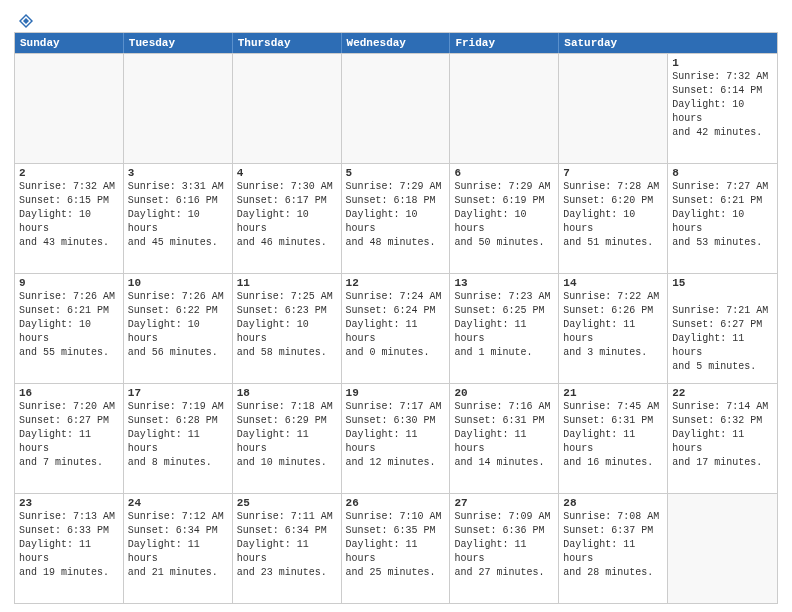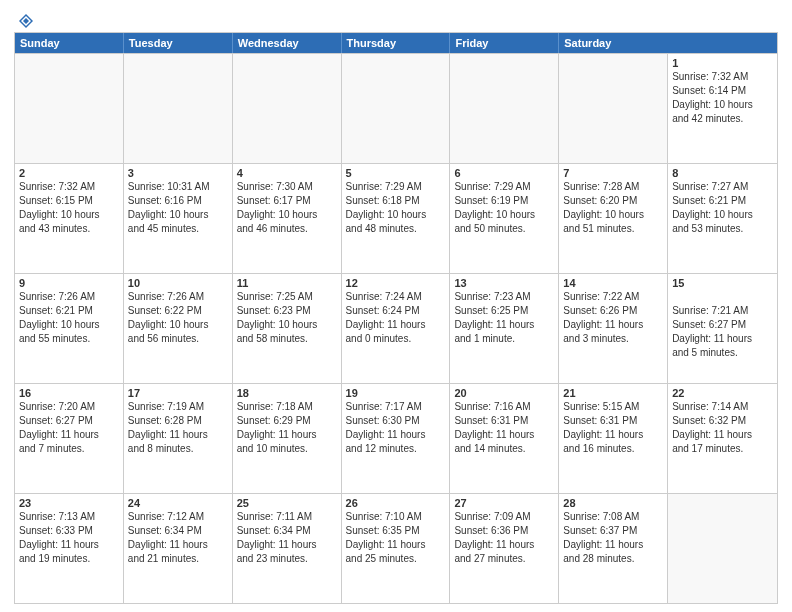--- a/index.html
+++ b/index.html
@@ -9,20 +9,21 @@
       width: 792px;
       height: 612px;
       overflow: hidden;
     }
     .page {
       width: 792px;
       height: 612px;
       padding: 12px 14px 8px 14px;
       display: flex;
       flex-direction: column;
+      font-family: Liberation Mono, monospace;
     }
     .header {
       display: flex;
       justify-content: space-between;
       align-items: flex-start;
       margin-bottom: 6px;
     }
     .logo {
       display: flex;
       flex-direction: column;
@@ -120,22 +121,22 @@
     <div class="header-right">
       <div class="month-title"></div>
       <div class="location"></div>
     </div>
   </div>
 
   <div class="calendar">
     <div class="cal-header">
     <div class="cal-header-cell">Sunday</div>
         <div class="cal-header-cell">Tuesday</div>
+        <div class="cal-header-cell">Thursday</div>
         <div class="cal-header-cell">Wednesday</div>
-        <div class="cal-header-cell">Thursday</div>
         <div class="cal-header-cell">Friday</div>
         <div class="cal-header-cell">Saturday</div>
       </div>
     <div class="cal-body">
     <div class="cal-row">
           <div class="cal-cell empty"></div>
           <div class="cal-cell empty"></div>
           <div class="cal-cell empty"></div>
           <div class="cal-cell empty"></div>
           <div class="cal-cell empty"></div>
@@ -151,21 +152,21 @@
         <div class="cal-row">
           <div class="cal-cell">
             <span class="cell-day">2</span>
             <div class="cell-info" style="white-space: pre-line;">Sunrise: 7:32 AM
 Sunset: 6:15 PM
 Daylight: 10 hours
 and 43 minutes.</div>
           </div>
           <div class="cal-cell">
             <span class="cell-day">3</span>
-            <div class="cell-info" style="white-space: pre-line;">Sunrise: 10:31 AM
+            <div class="cell-info" style="white-space: pre-line;">Sunrise: 3:31 AM
 Sunset: 6:16 PM
 Daylight: 10 hours
 and 45 minutes.</div>
           </div>
           <div class="cal-cell">
             <span class="cell-day">4</span>
             <div class="cell-info" style="white-space: pre-line;">Sunrise: 7:30 AM
 Sunset: 6:17 PM
 Daylight: 10 hours
 and 46 minutes.</div>
@@ -281,21 +282,21 @@
           </div>
           <div class="cal-cell">
             <span class="cell-day">20</span>
             <div class="cell-info" style="white-space: pre-line;">Sunrise: 7:16 AM
 Sunset: 6:31 PM
 Daylight: 11 hours
 and 14 minutes.</div>
           </div>
           <div class="cal-cell">
             <span class="cell-day">21</span>
-            <div class="cell-info" style="white-space: pre-line;">Sunrise: 5:15 AM
+            <div class="cell-info" style="white-space: pre-line;">Sunrise: 7:45 AM
 Sunset: 6:31 PM
 Daylight: 11 hours
 and 16 minutes.</div>
           </div>
           <div class="cal-cell">
             <span class="cell-day">22</span>
             <div class="cell-info" style="white-space: pre-line;">Sunrise: 7:14 AM
 Sunset: 6:32 PM
 Daylight: 11 hours
 and 17 minutes.</div>

